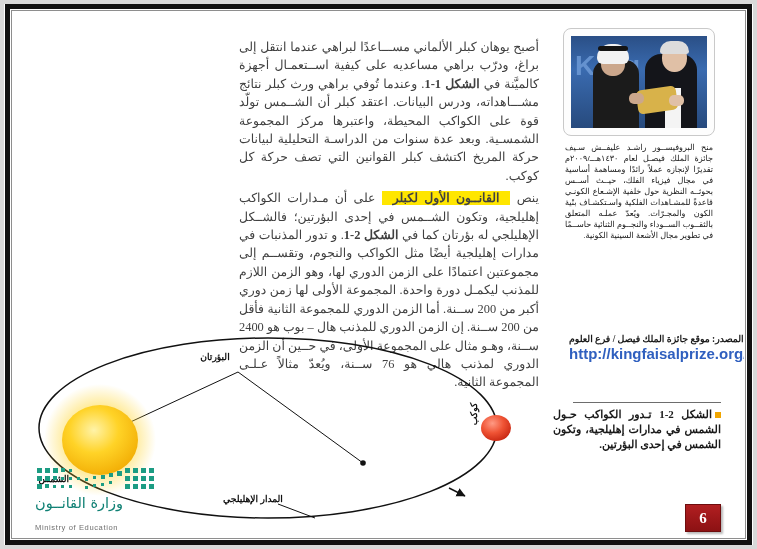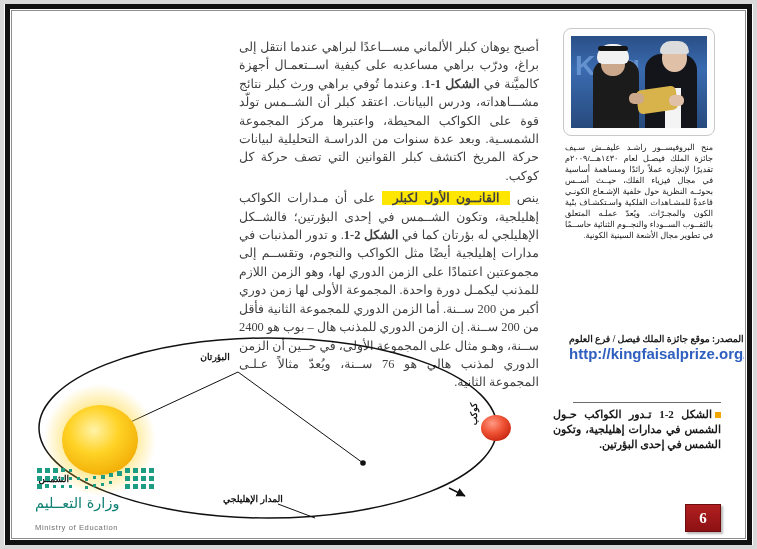--- a/index.html
+++ b/index.html
@@ -471,21 +471,21 @@
           <rect x="90" y="12" width="5" height="5"></rect>
             <rect x="98" y="12" width="5" height="5"></rect>
           <rect x="106" y="12" width="5" height="5"></rect>
             <rect x="114" y="12" width="5" height="5"></rect>
           <rect x="90" y="20" width="5" height="5"></rect>
             <rect x="98" y="20" width="5" height="5"></rect>
           <rect x="106" y="20" width="5" height="5"></rect>
             <rect x="114" y="20" width="5" height="5"></rect>
         </g>
       </svg>
-      <div class="logo-ar">وزارة التعــليم</div>
+      <div class="logo-ar">وزارة القانــون</div>
       <div class="logo-en">Ministry of Education</div>
       <div class="logo-years">2022 - 1444</div>
     </div>
 
     <div class="page-num">6</div>
 
   </div>
 </div>
 
 </body></html>

